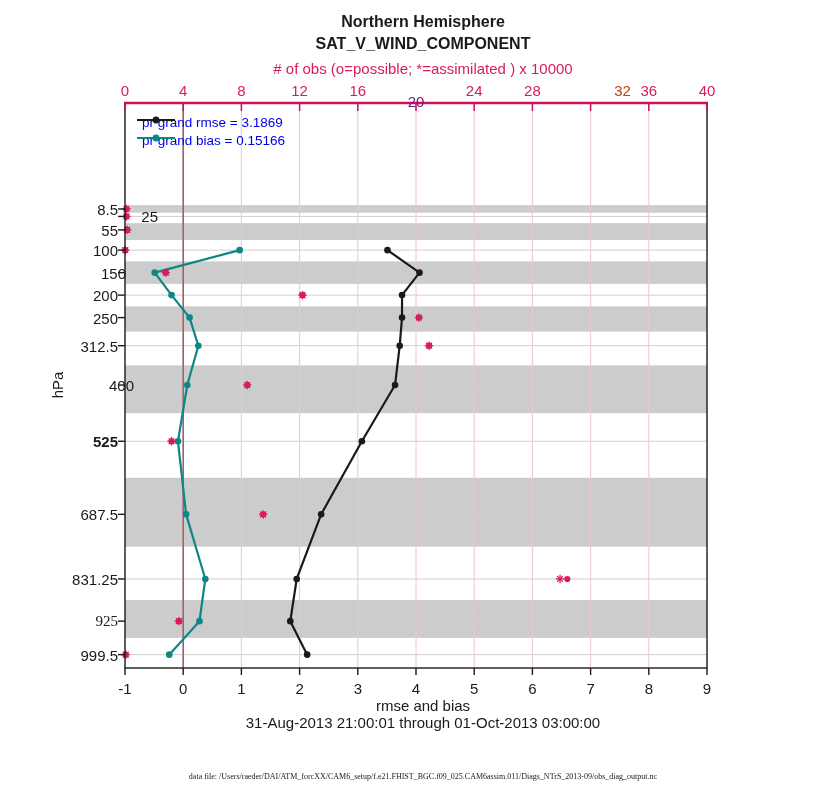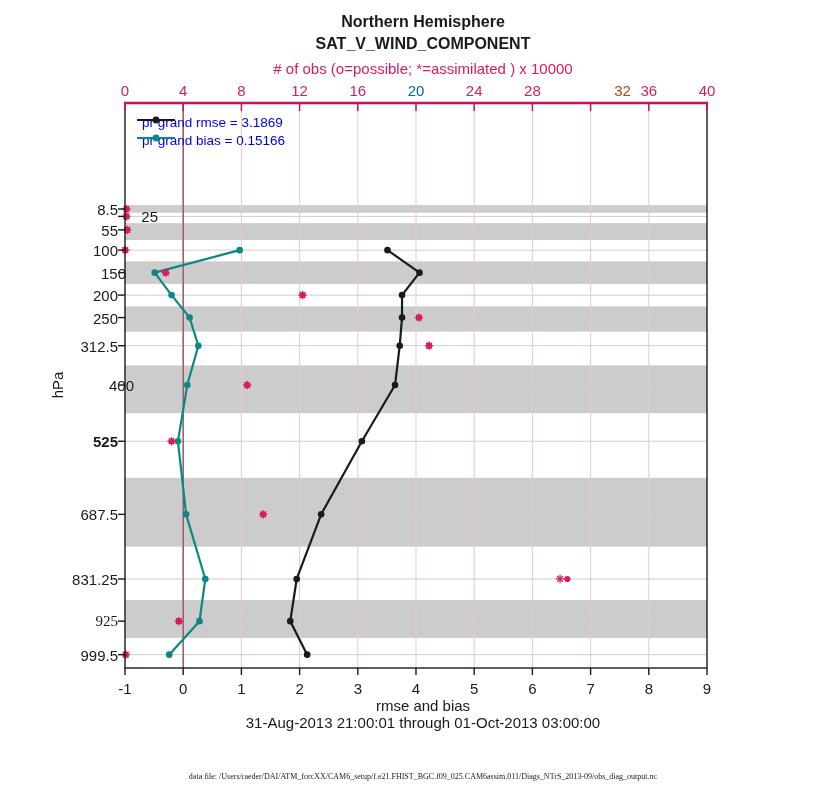--- a/index.html
+++ b/index.html
@@ -227,21 +227,21 @@
 
 <div class="abs center-text xlabel" style="top:697px;">rmse and bias</div>
 <div class="abs center-text datespan" style="top:714px;">31-Aug-2013 21:00:01 through 01-Oct-2013 03:00:00</div>
 <div class="abs center-text datafile" style="top:772px;font-family:Liberation Serif, serif;">data file: /Users/raeder/DAI/ATM_forcXX/CAM6_setup/f.e21.FHIST_BGC.f09_025.CAM6assim.011/Diags_NTrS_2013-09/obs_diag_output.nc</div>
 
 <div class="tick-label" style="left: 125px; top: 82px; color: rgb(216, 27, 96);">0</div>
 <div class="tick-label" style="left: 183.2px; top: 82px; color: rgb(216, 27, 96);">4</div>
 <div class="tick-label" style="left: 241.4px; top: 82px; color: rgb(216, 27, 96);">8</div>
 <div class="tick-label" style="left: 299.6px; top: 82px; color: rgb(216, 27, 96);">12</div>
 <div class="tick-label" style="left: 357.8px; top: 82px; color: rgb(216, 27, 96);">16</div>
-<div class="tick-label" style="left: 416px; top: 82px; color: #0369a1;">20</div>
+<div class="tick-label" style="left: 416px; top: 93px; color: #701a75;">20</div>
 <div class="tick-label" style="left: 474.2px; top: 82px; color: rgb(216, 27, 96);">24</div>
 <div class="tick-label" style="left: 532.4px; top: 82px; color: rgb(216, 27, 96);">28</div>
 <div class="tick-label" style="left: 590.6px; top: 82px; color: #c2410c; margin-left: 32px;">32</div>
 <div class="tick-label" style="left: 648.8px; top: 82px; color: rgb(216, 27, 96);">36</div>
 <div class="tick-label" style="left: 707px; top: 82px; color: rgb(216, 27, 96);">40</div>
 <div class="tick-label" style="left: 125px; top: 680px; color: rgb(26, 26, 26);">-1</div>
 <div class="tick-label" style="left: 183.2px; top: 680px; color: rgb(26, 26, 26);">0</div>
 <div class="tick-label" style="left: 241.4px; top: 680px; color: rgb(26, 26, 26);">1</div>
 <div class="tick-label" style="left: 299.6px; top: 680px; color: rgb(26, 26, 26);">2</div>
 <div class="tick-label" style="left: 357.8px; top: 680px; color: rgb(26, 26, 26);">3</div>

